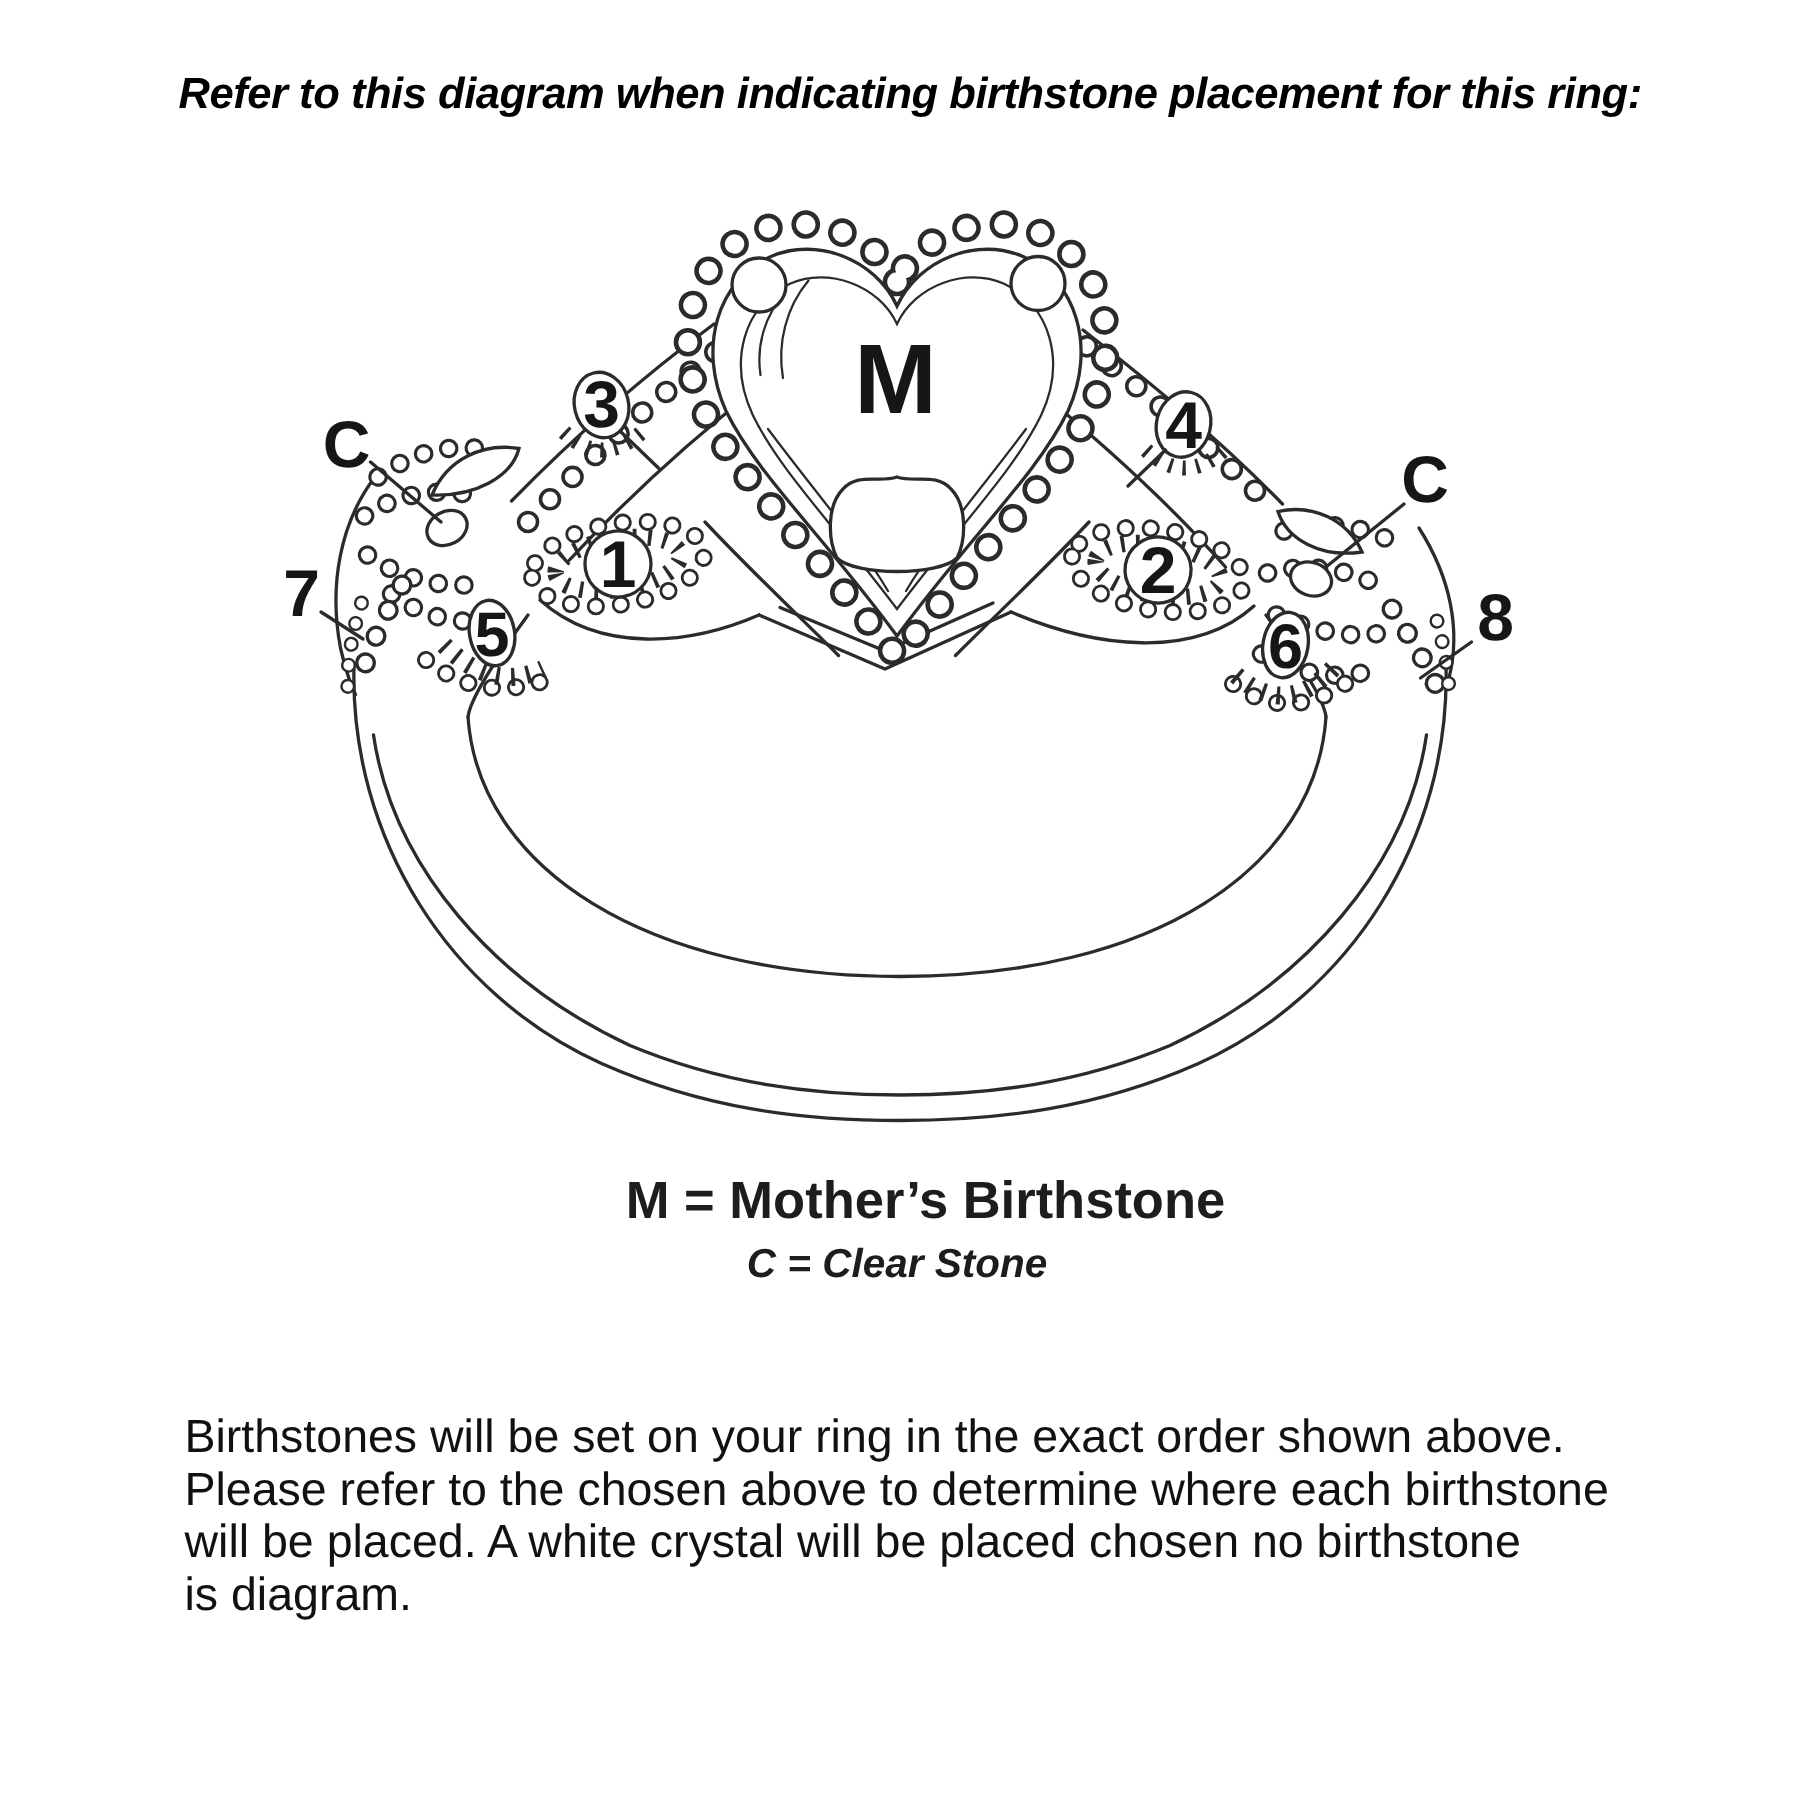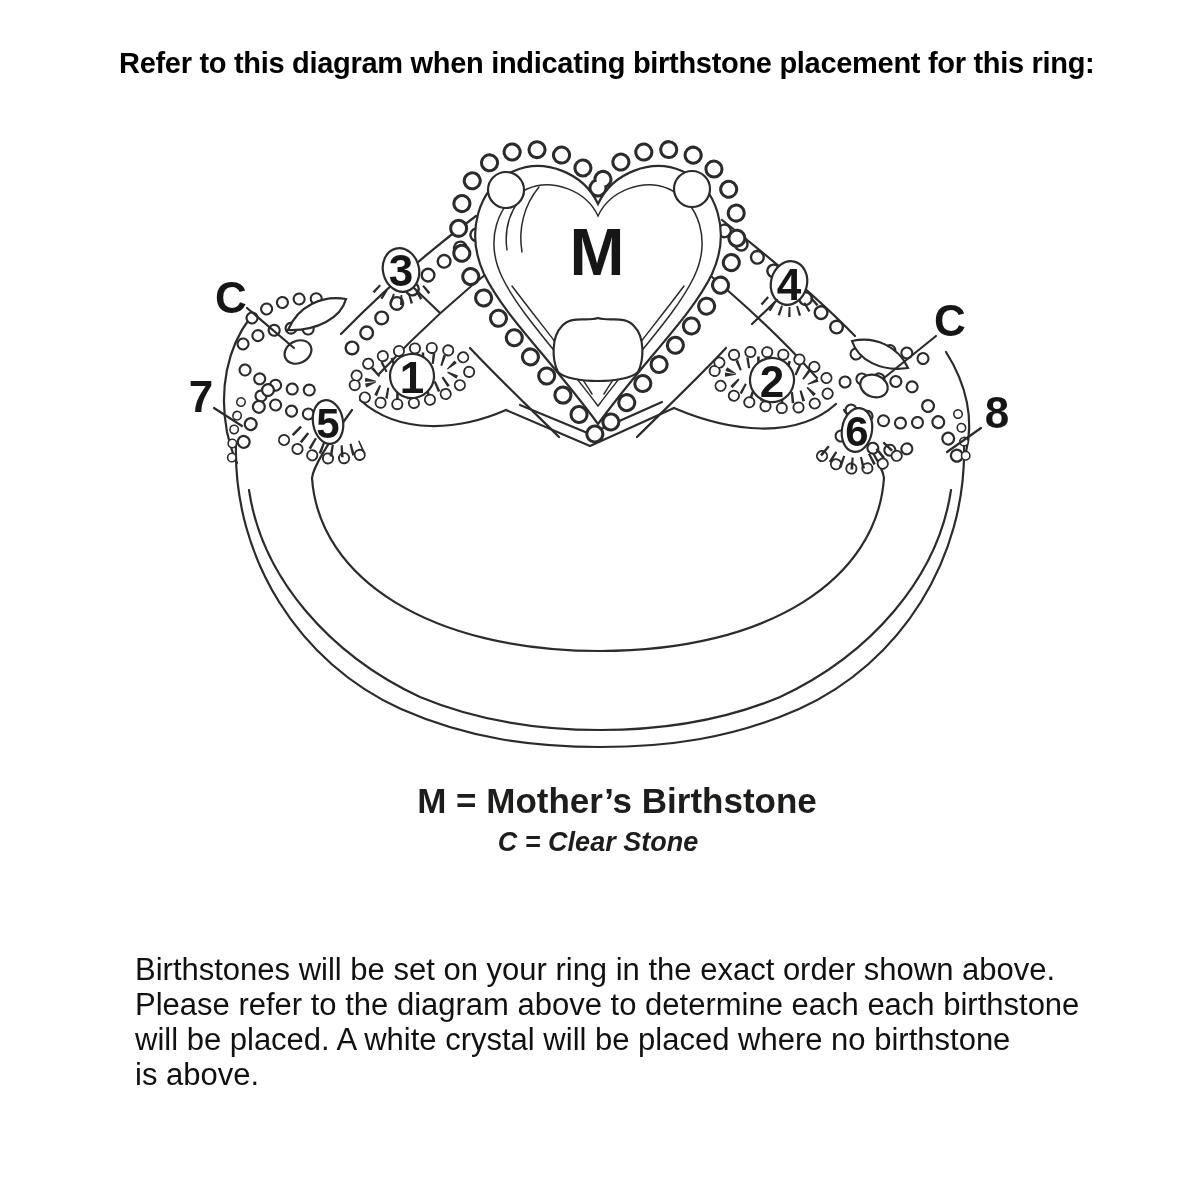--- a/index.html
+++ b/index.html
@@ -1,29 +1,29 @@
 <!DOCTYPE html>
 <html><head>
 <meta charset="utf-8">
 <style>
   html,body{margin:0;padding:0;background:#ffffff;}
   body{width:1200px;height:1200px;position:relative;font-family:"Liberation Sans",sans-serif;color:#111;overflow:hidden;}
-  .title{position:absolute;left:119px;top:47px;margin:0;font-size:29px;font-weight:bold;letter-spacing:-0.3px;color:#000;white-space:nowrap;}
+  .title{position:absolute;left:119px;top:47px;margin:0;font-size:29px;font-weight:bold;letter-spacing:-0.3px;color:#000;white-space:nowrap;font-style:italic;}
   .diagram{position:absolute;left:0;top:0;width:1200px;height:1200px;margin:0;}
   svg{position:absolute;left:0;top:0;}
   .ln{fill:none;stroke:#2b2b2b;stroke-width:2.2;stroke-linecap:round;stroke-linejoin:round;}
   .lnt{fill:none;stroke:#2b2b2b;stroke-width:1.5;stroke-linecap:round;}
   .wh{fill:#ffffff;stroke:#2b2b2b;stroke-width:2.2;}
   .beads{fill:none;stroke:#2b2b2b;stroke-linecap:round;}
   .beads-w{fill:none;stroke:#ffffff;stroke-linecap:round;}
   .ticks{fill:none;stroke:#2b2b2b;}
   .lbl{font-family:"Liberation Sans",sans-serif;font-weight:bold;fill:#161616;text-anchor:middle;}
   .legend-m{position:absolute;left:0;top:781px;width:1196px;text-align:center;font-size:35px;font-weight:bold;color:#1d1d1b;margin-left:19px;}
   .legend-c{position:absolute;left:0;top:827px;width:1196px;text-align:center;font-size:27px;font-weight:bold;color:#1d1d1b;font-style:italic;}
-  .note{position:absolute;left:119px;top:936px;margin:16px;font-size:31px;line-height:35px;color:#111;}
+  .note{position:absolute;left:119px;top:936px;margin:4px;font-size:31px;line-height:35px;color:#111;}
 </style>
 </head>
 <body>
 
 <main>
 
   <h1 class="title">Refer to this diagram when indicating birthstone placement for this ring:</h1>
 
   <figure class="diagram">
     <svg width="1200" height="1200" viewBox="0 0 1200 1200">
@@ -168,18 +168,18 @@
         <text class="lbl" x="950" y="320" font-size="44" dominant-baseline="central">C</text>
       </g>
     </svg>
   </figure>
 
   <div class="legend-m">M = Mother’s Birthstone</div>
   <div class="legend-c">C = Clear Stone</div>
 
   <p class="note">
     <span>Birthstones will be set on your ring in the exact order shown above.</span><br>
-    <span>Please refer to the diagram above to determine each each birthstone</span><br>
-    <span>will be placed. A white crystal will be placed where no birthstone</span><br>
-    <span>is above.</span>
+    <span>Please refer to the chosen above to determine where each birthstone</span><br>
+    <span>will be placed. A white crystal will be placed chosen no birthstone</span><br>
+    <span>is diagram.</span>
   </p>
 
 </main>
 
 </body></html>

